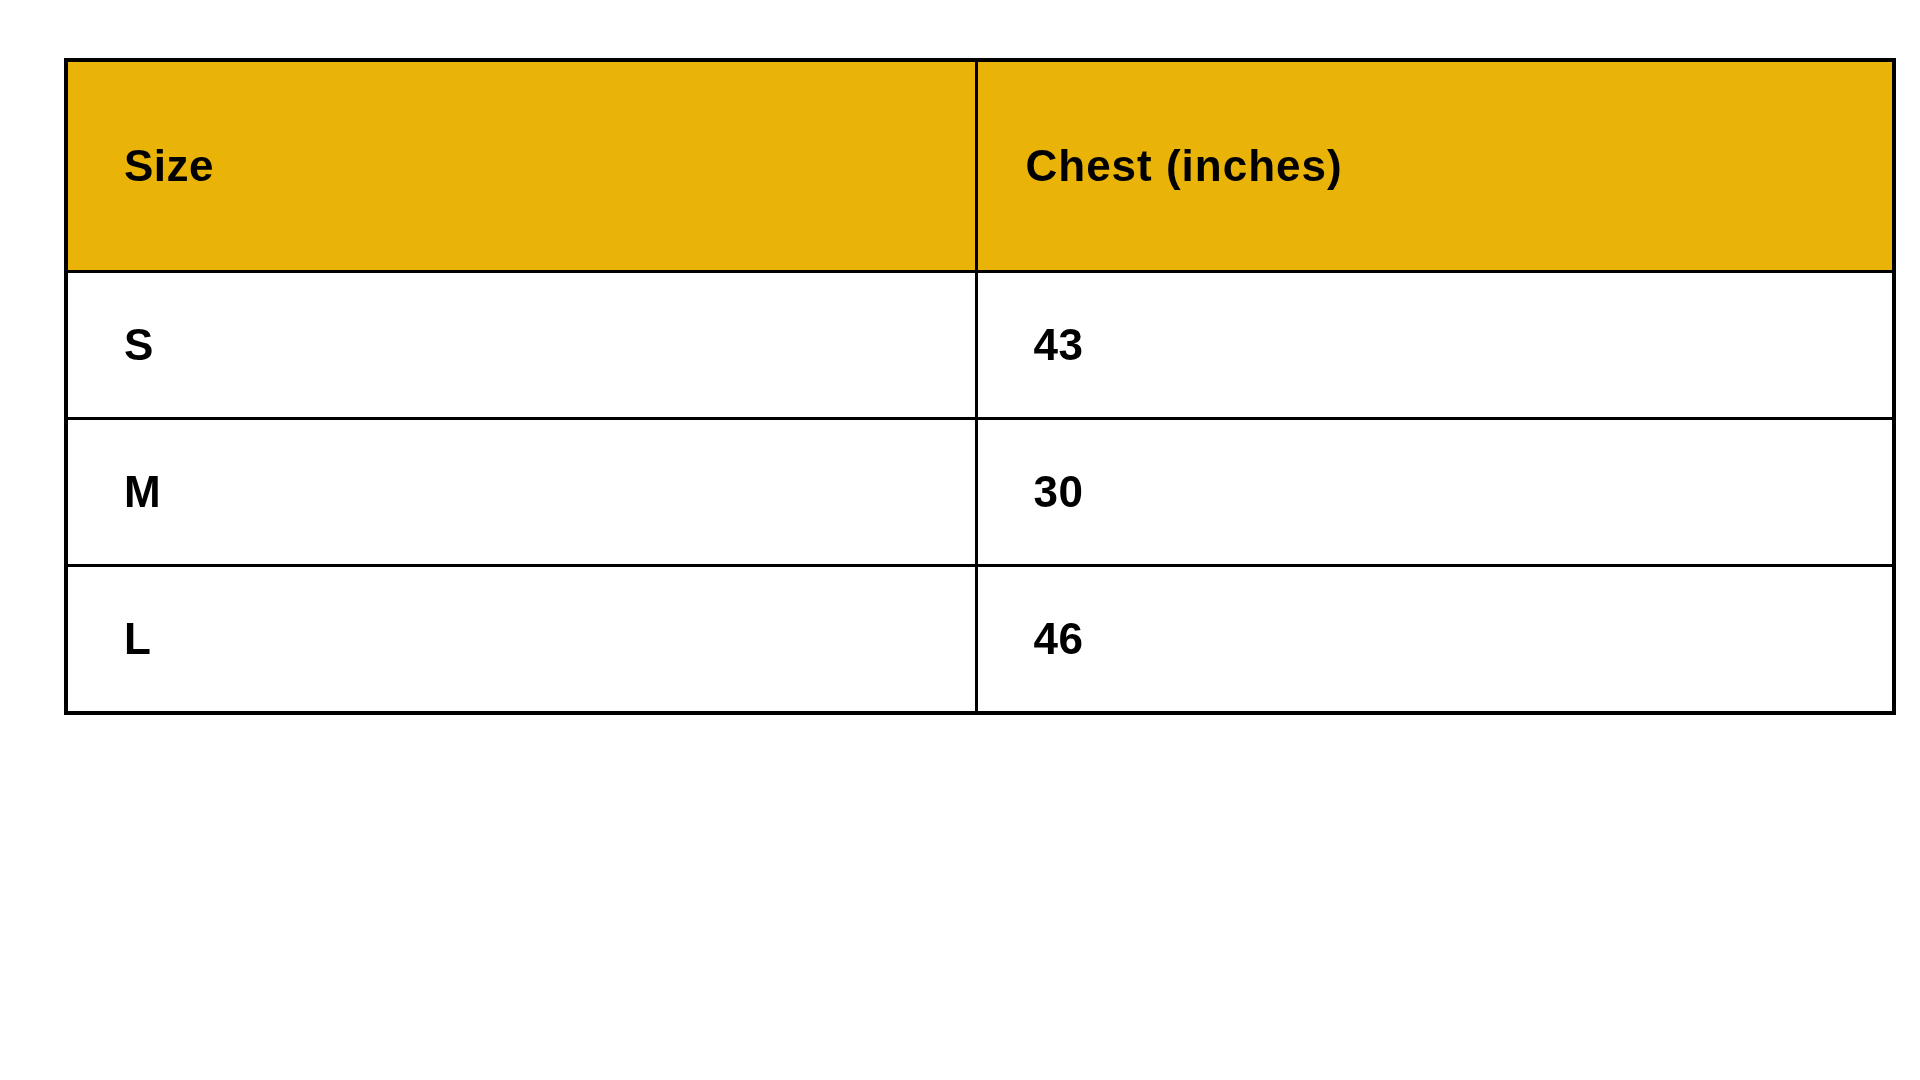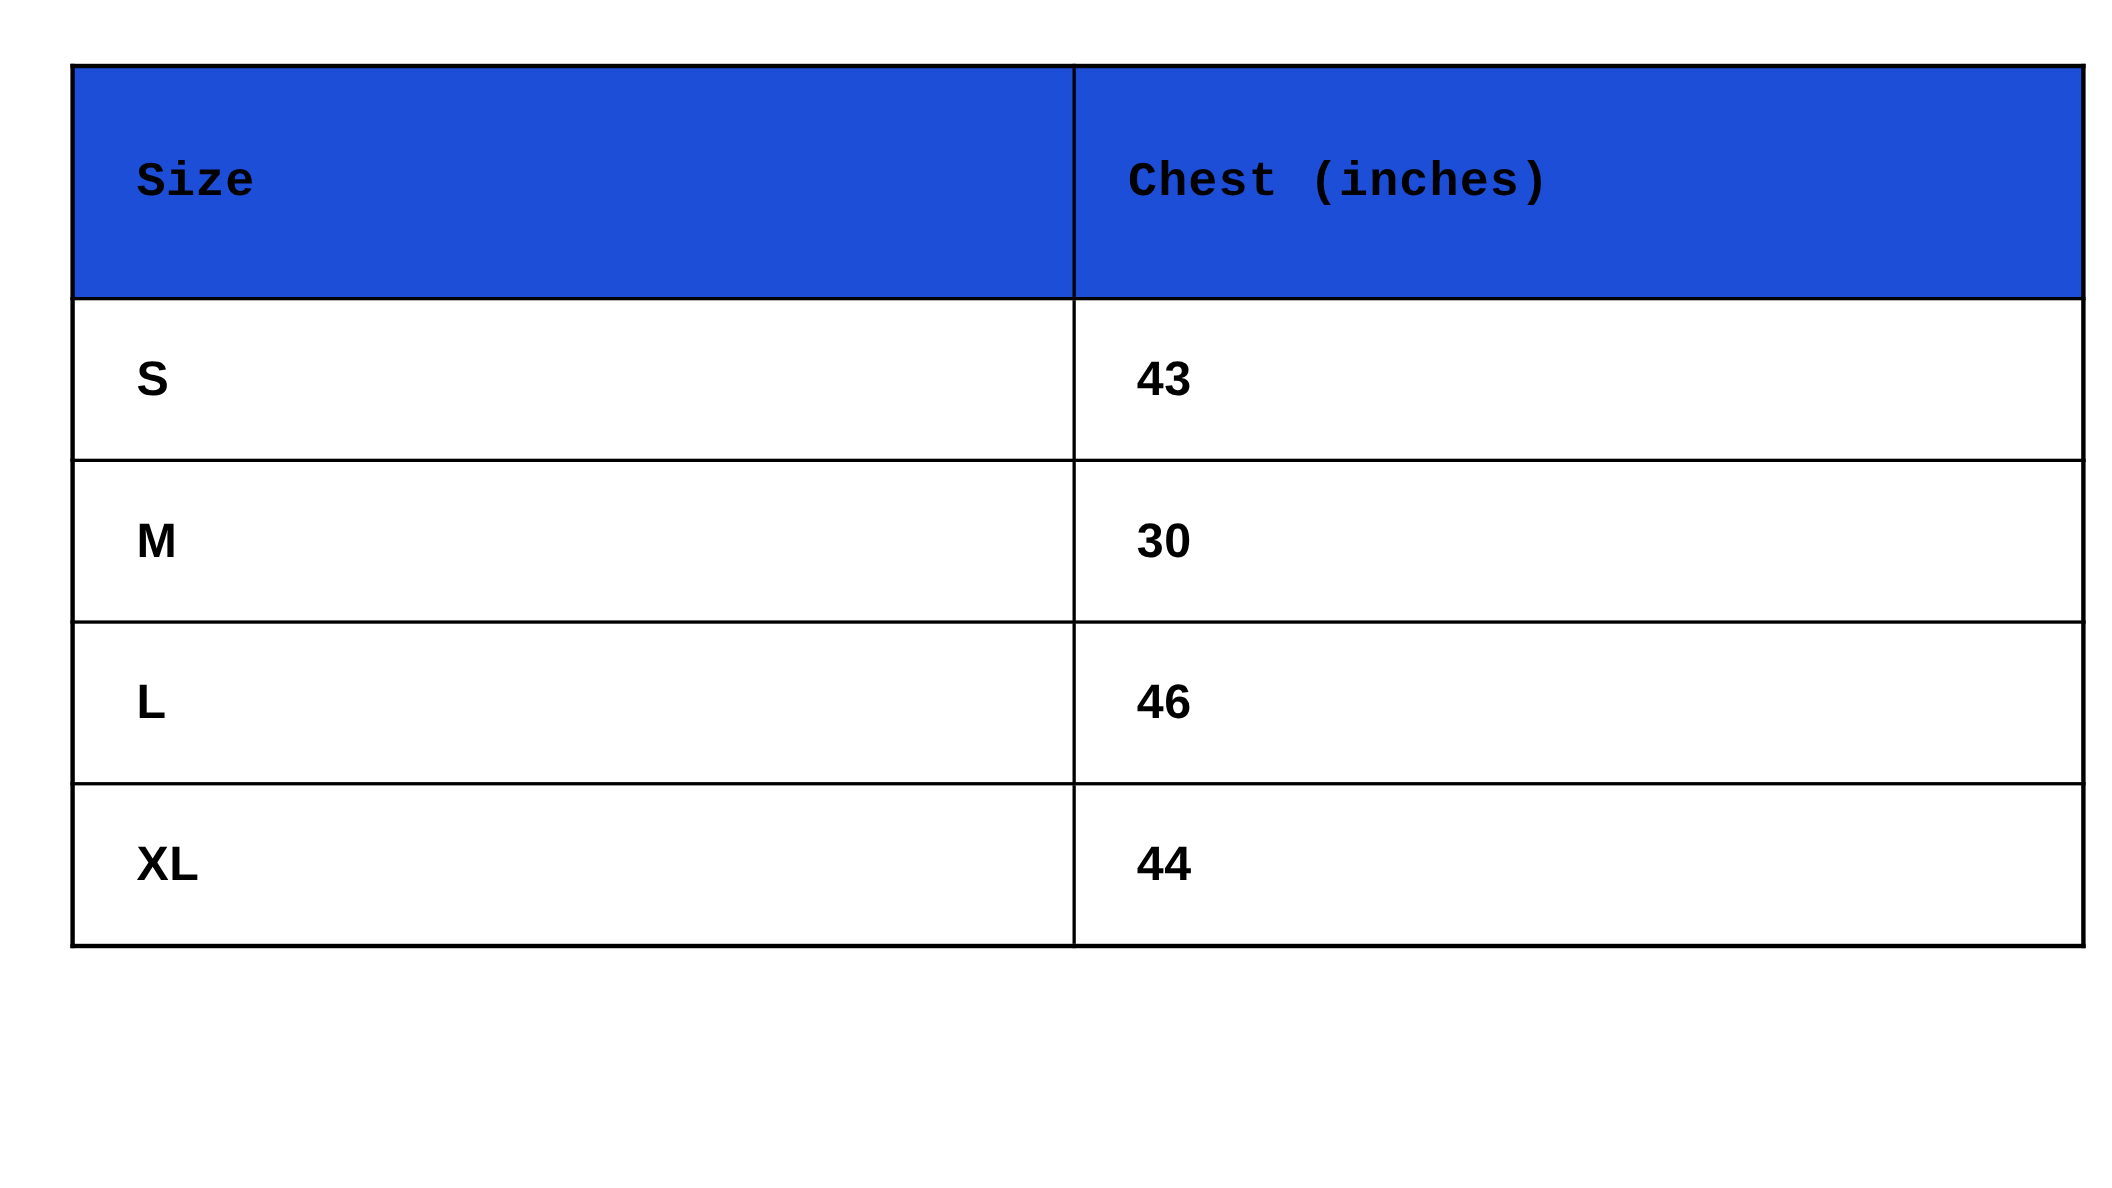--- a/index.html
+++ b/index.html
@@ -37,23 +37,22 @@
     border: 3px solid #000000;
     padding: 0 0 0 56px;
     text-align: left;
     vertical-align: middle;
     font-size: 44px;
     font-weight: bold;
     color: #000000;
     letter-spacing: 0.5px;
   }
   table.size-table thead th {
-    background: #1d4ed8;
+    background: #eab308;
     height: 208px;
-    font-family: Liberation Mono, monospace;
   }
   table.size-table tbody td {
     background: #ffffff;
     height: 144px;
   }
   table.size-table thead th.header-chest {
     letter-spacing: 1px;
     padding-left: 48px;
   }
 </style>
@@ -79,20 +78,16 @@
           <td>43</td>
         </tr>
         <tr>
           <td>M</td>
           <td>30</td>
         </tr>
         <tr>
           <td>L</td>
           <td>46</td>
         </tr>
-        <tr>
-          <td>XL</td>
-          <td>44</td>
-        </tr>
       </tbody>
     </table>
   </div>
 </div>
 
 </body></html>

